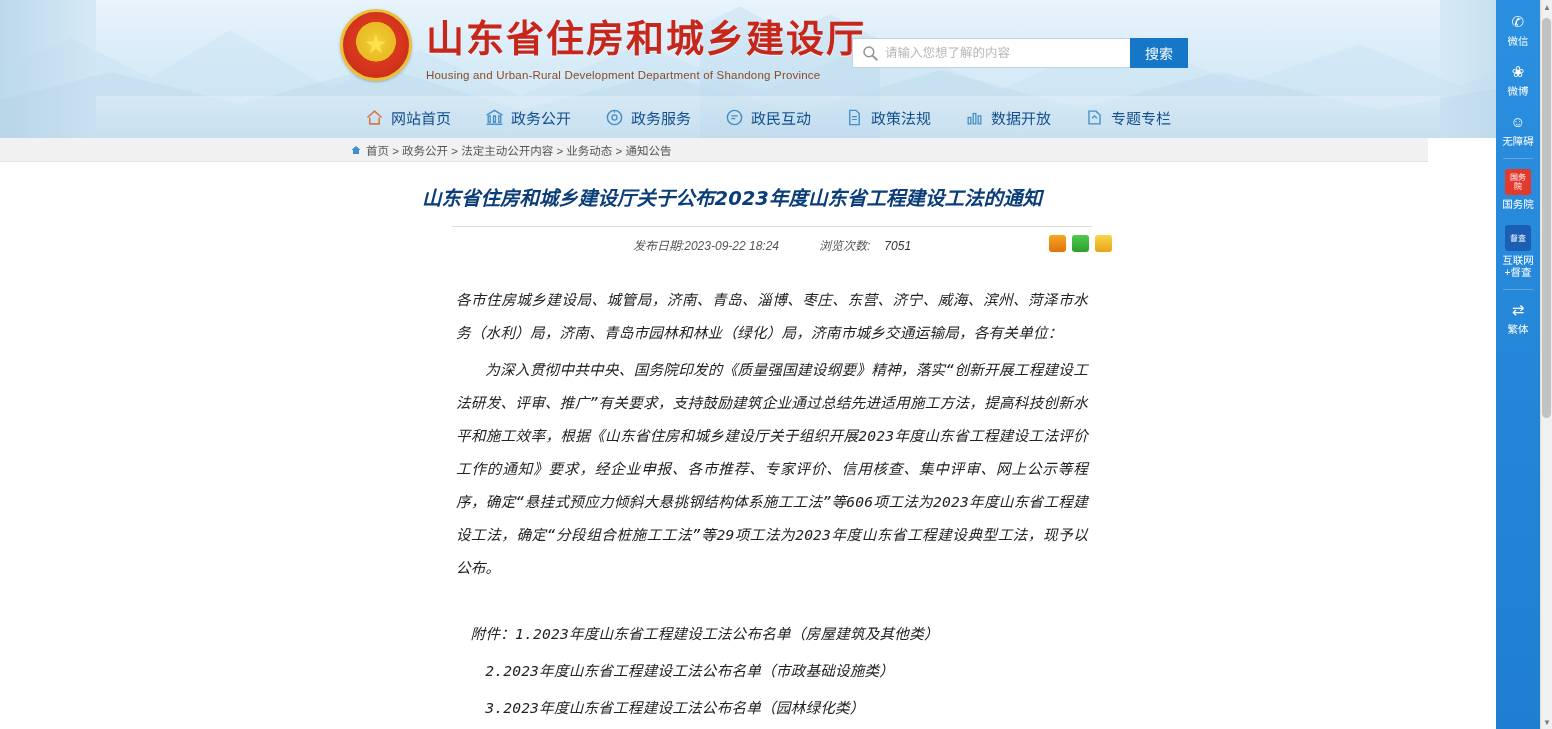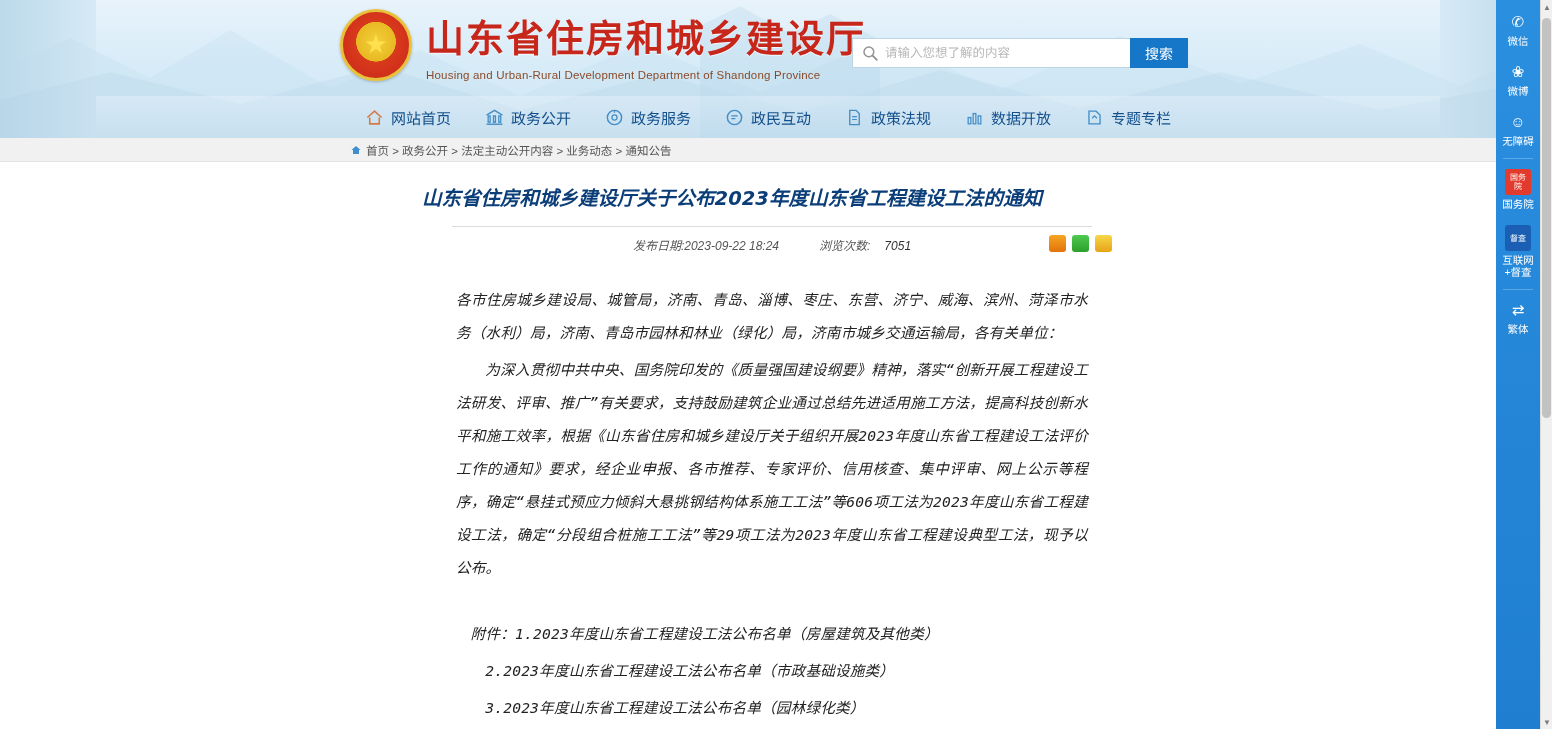--- a/index.html
+++ b/index.html
@@ -117,21 +117,21 @@
   }
   .nav-item {
     display: flex; align-items: center; gap: 7px;
     font-size: 15px; color: #13508c;
     cursor: pointer; white-space: nowrap;
   }
   .nav-item .nav-ico { width: 19px; height: 19px; opacity: .85; }
 
   
   .crumbbar {
-    width: 1540px;
+    width: 1428px;
     height: 24px;
     background: #f1f1f1;
     border-bottom: 1px solid #e3e3e3;
     display: flex; align-items: center;
   }
   .crumb {
     margin-left: 350px;
     font-size: 11.5px; color: #555;
     display: flex; align-items: center; gap: 4px;
   }

